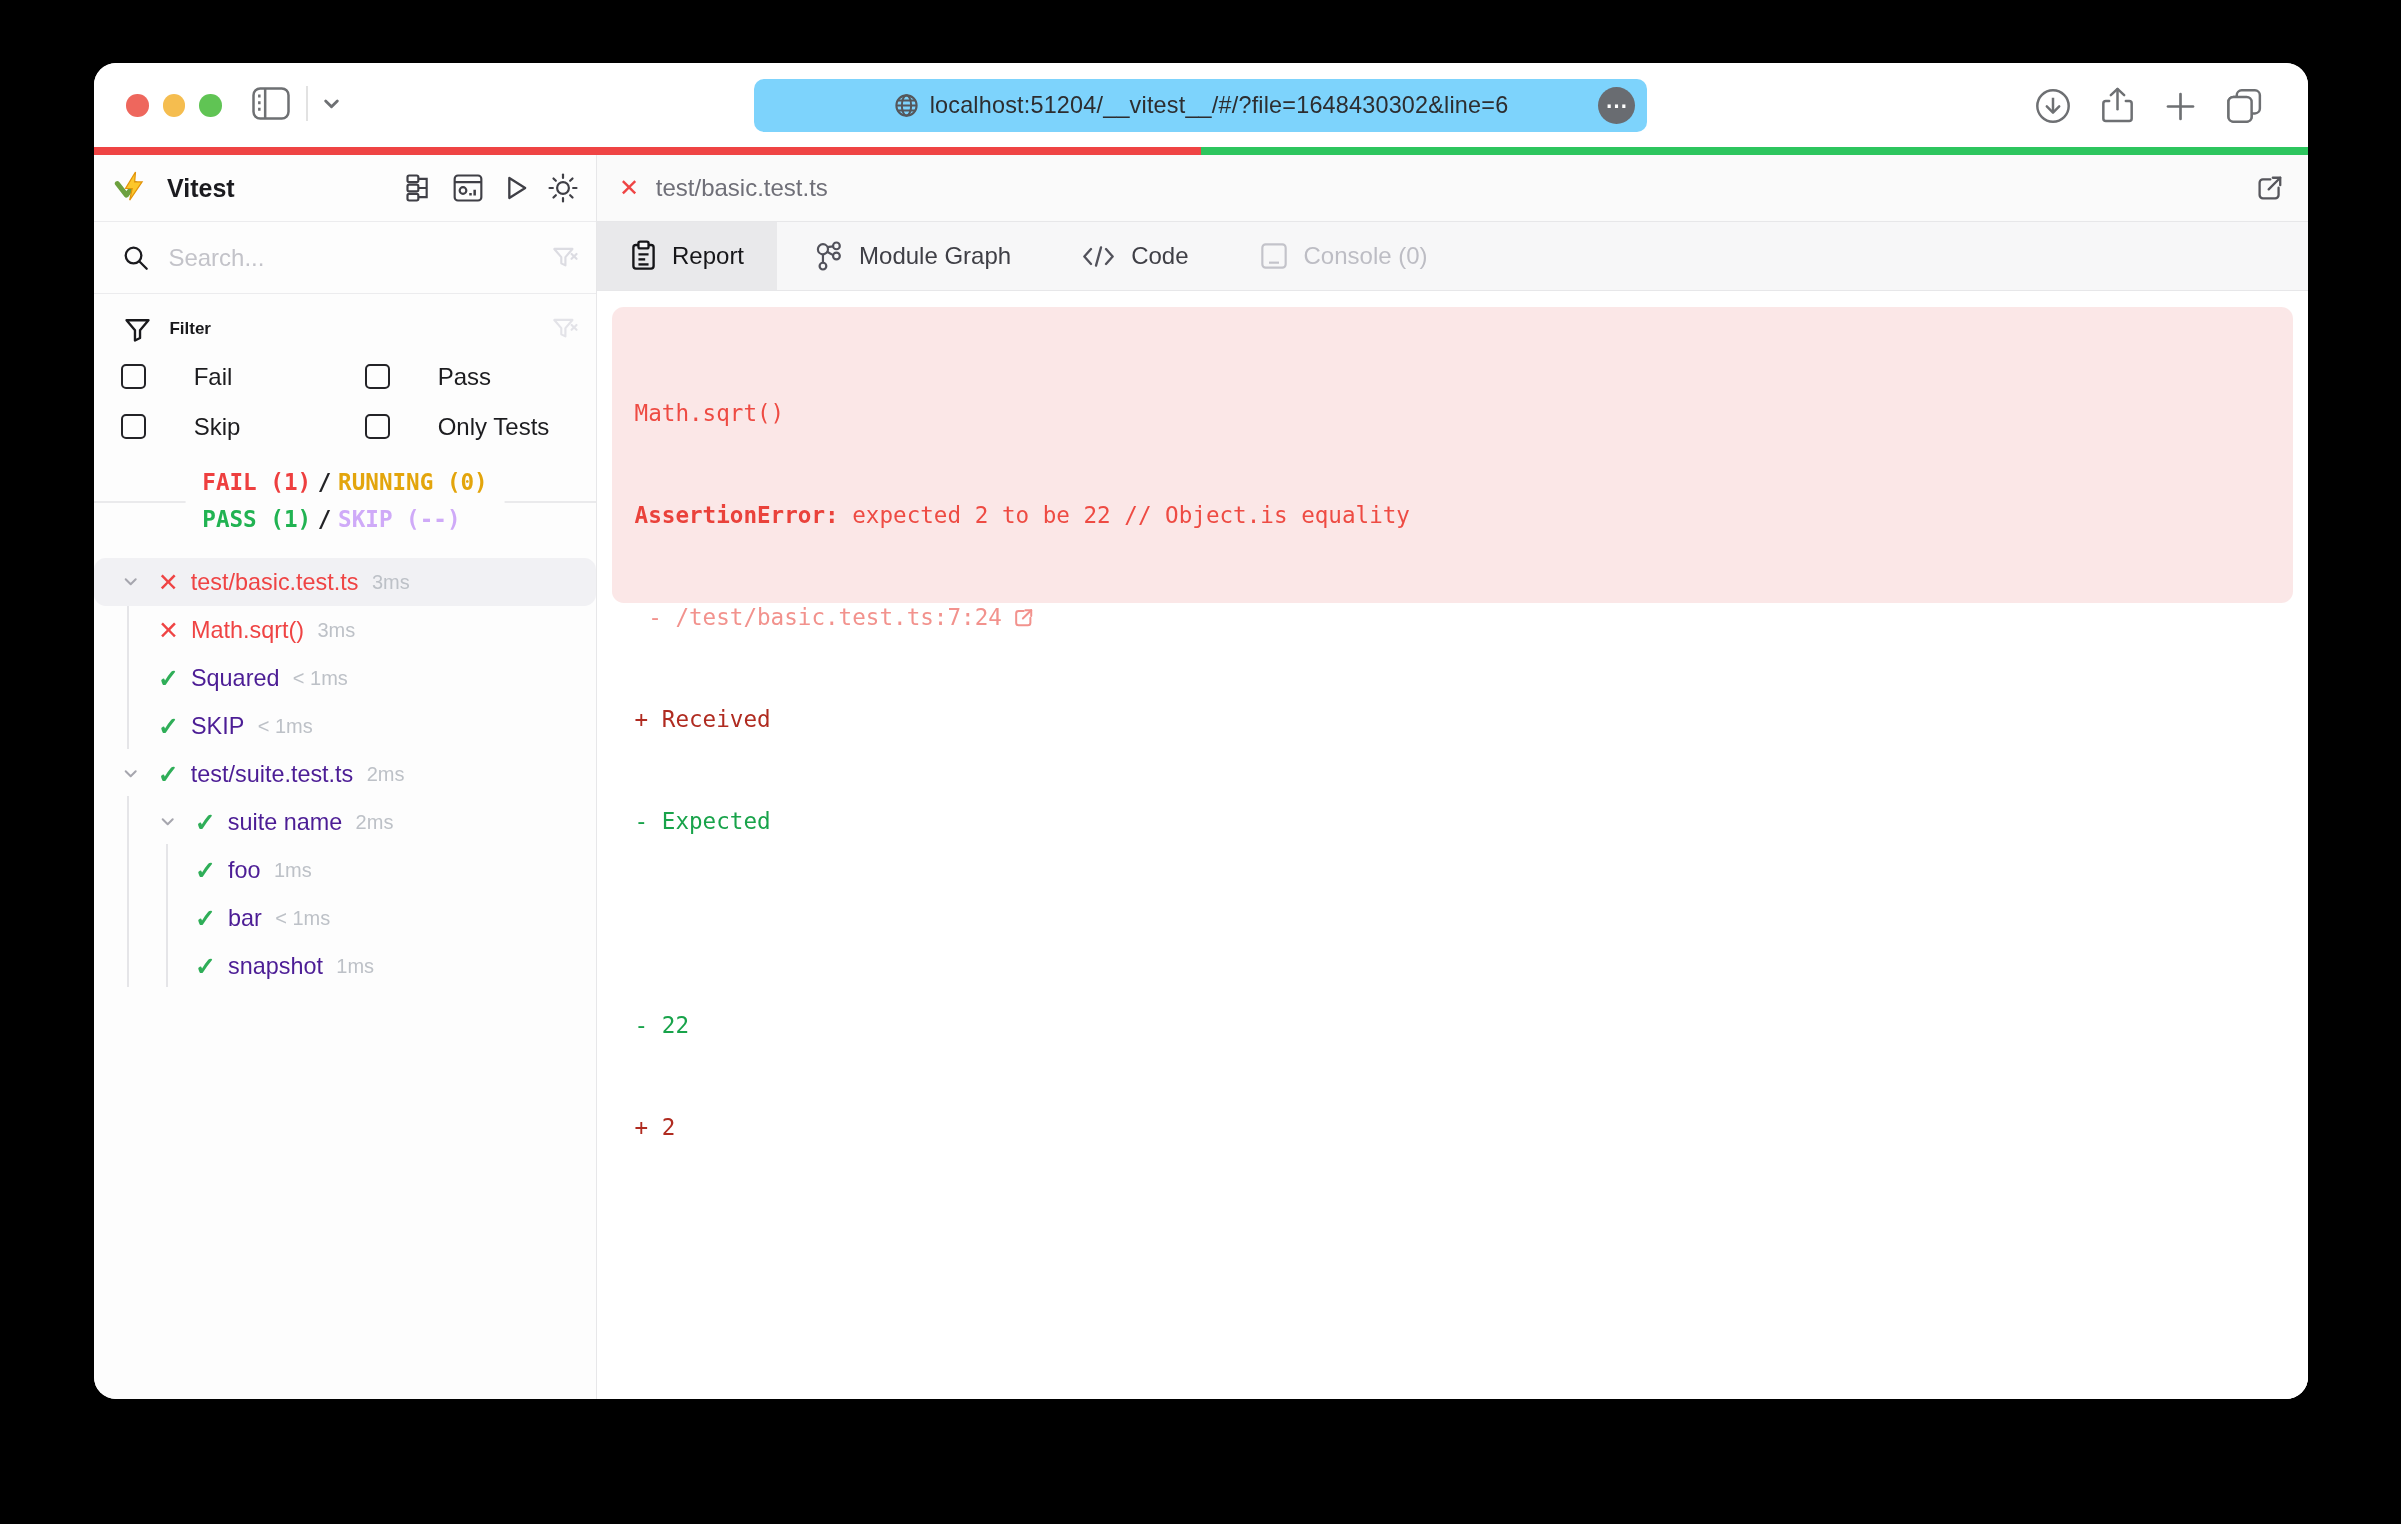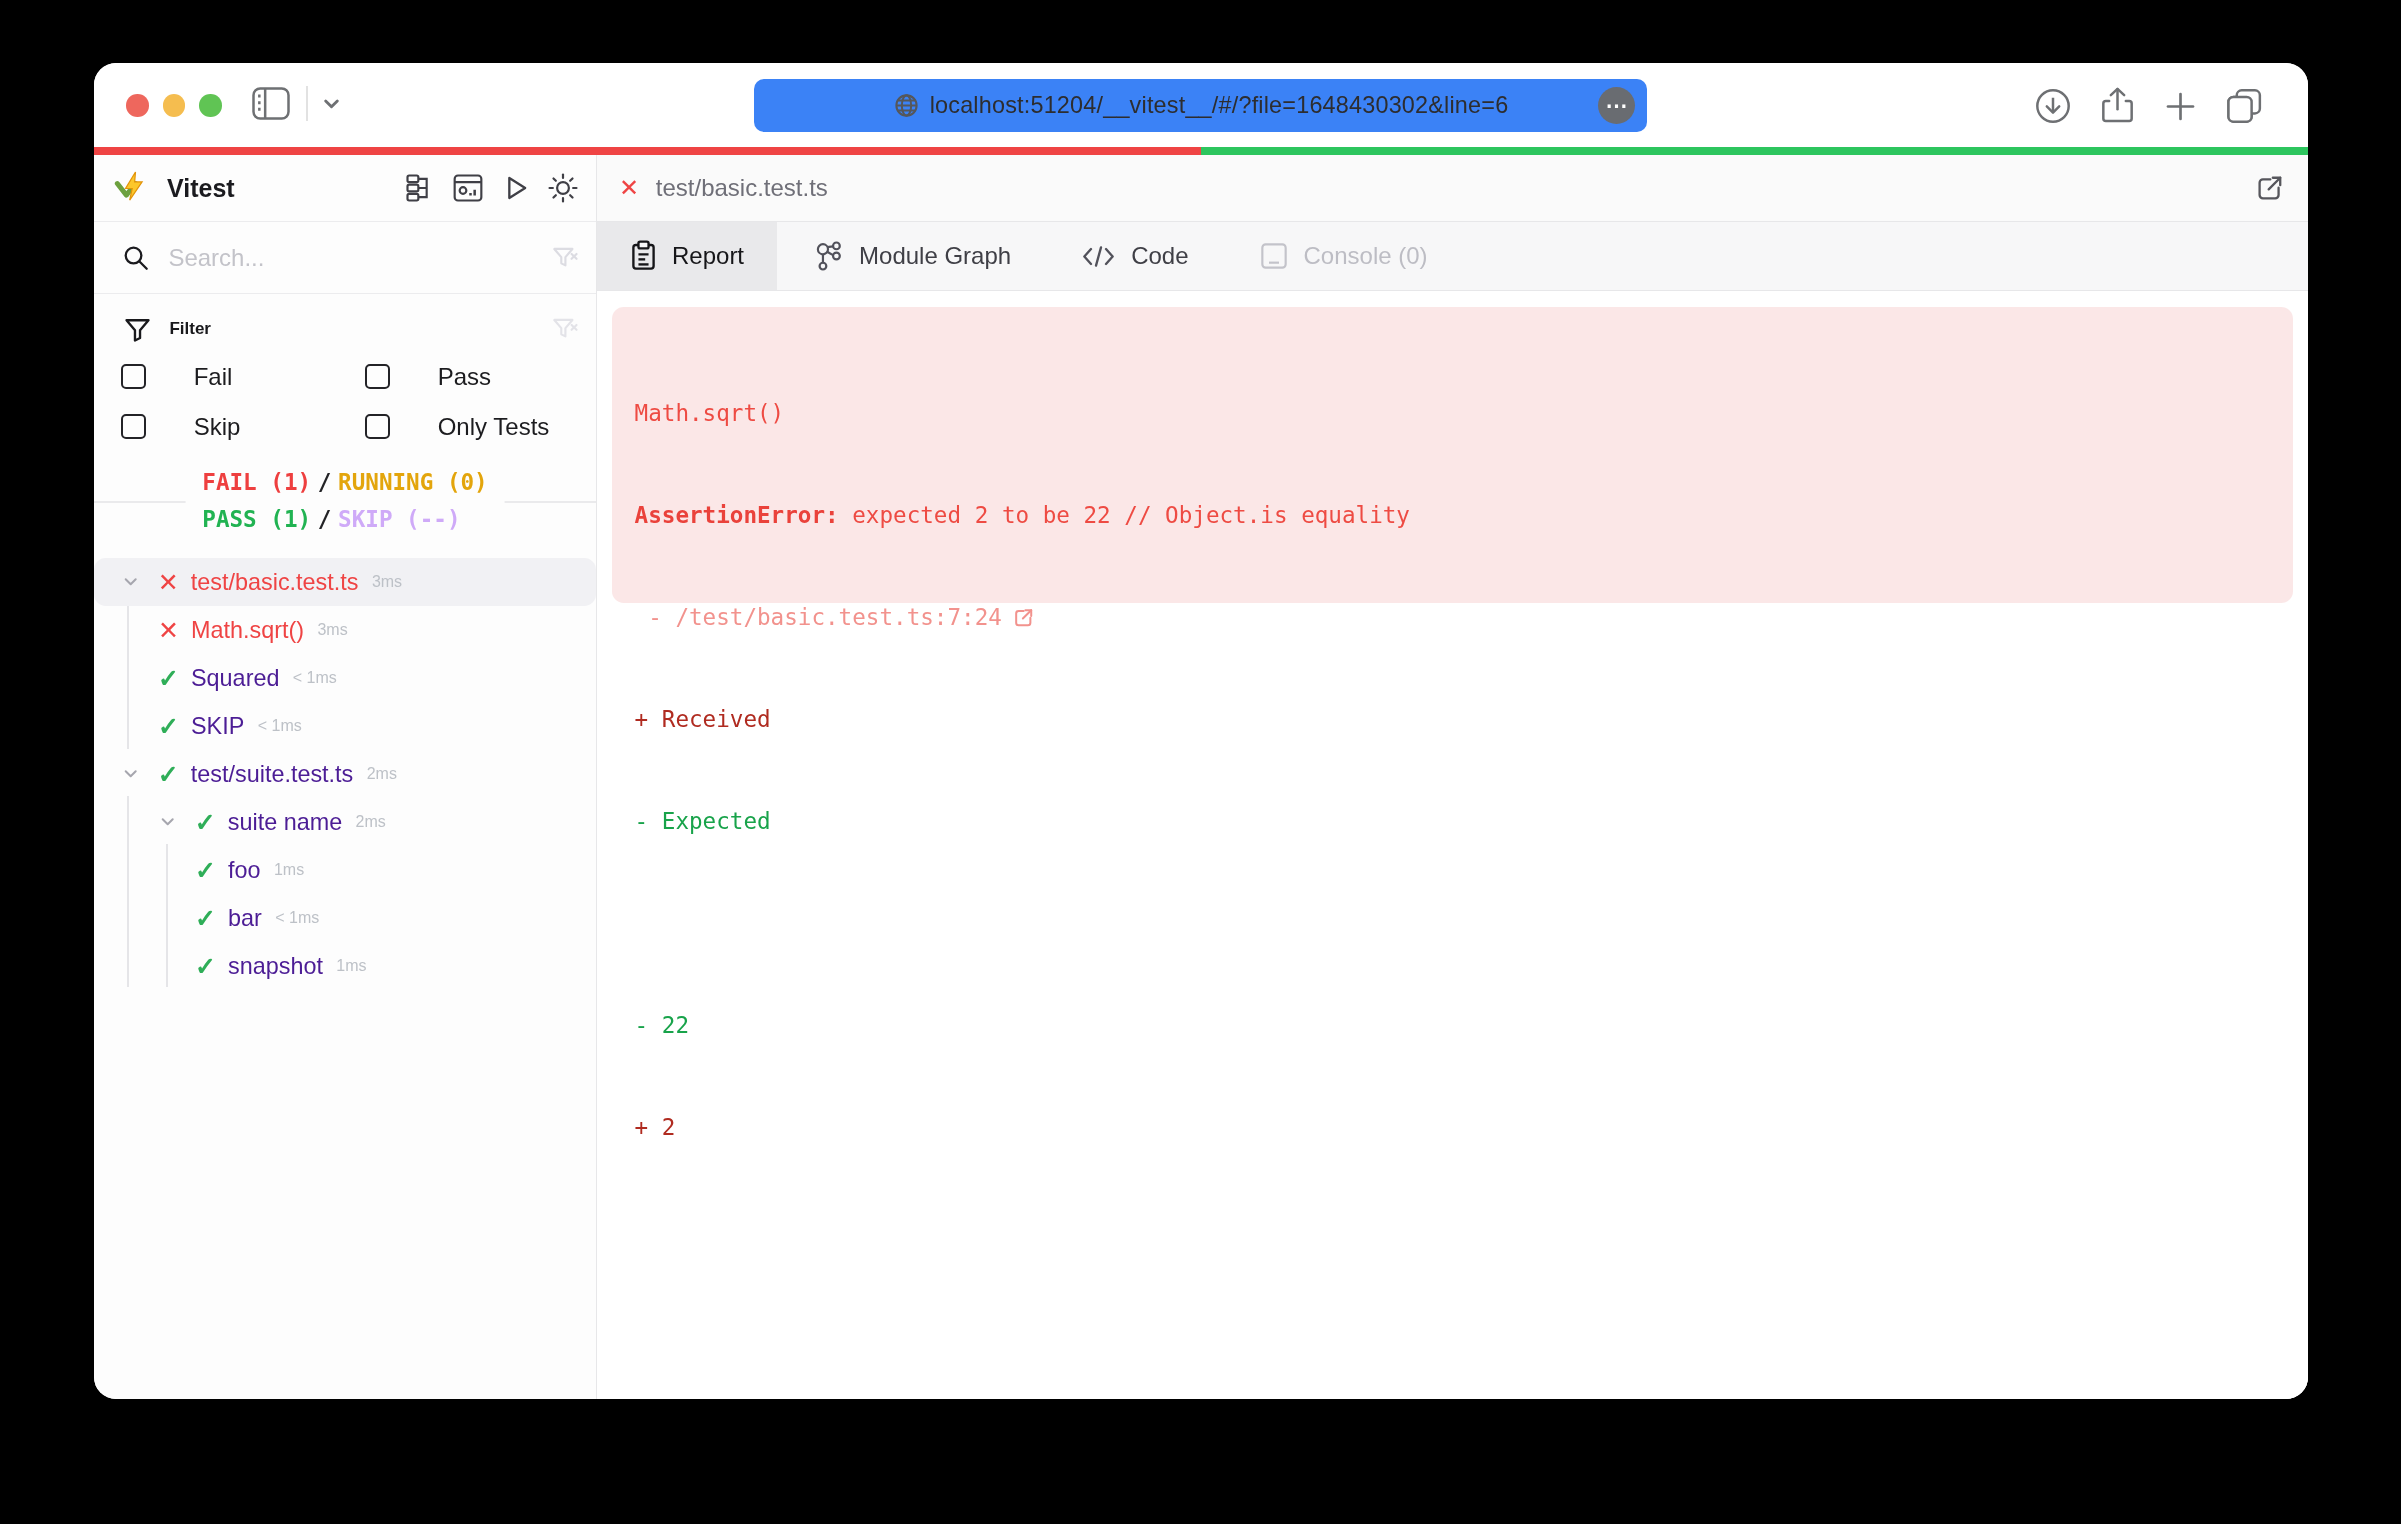--- a/index.html
+++ b/index.html
@@ -13,21 +13,21 @@
 
   
   .toolbar { position:relative; height:84px; background:#ffffff; flex:0 0 auto; }
   .traffic { position:absolute; left:32px; top:31px; display:flex; gap:14px; }
   .light { width:22.6px; height:22.6px; border-radius:50%; }
   .light.red { background:#ee675d; } .light.yellow { background:#f5bd4f; } .light.green { background:#60c454; }
 
   .tb-left-icons { position:absolute; left:157px; top:23.4px; display:flex; align-items:center; }
   .tb-sep { width:1.7px; height:35px; background:#e2e2e2; margin:0 11.7px 0 15px; }
 
-  .urlbar { position:absolute; left:660px; top:16px; width:893px; height:53px; background:#3b82f6;
+  .urlbar { position:absolute; left:660px; top:16px; width:893px; height:53px; background:#7dd3fc;
             border-radius:10px; display:flex; align-items:center; justify-content:center; }
   .urlbar .globe { margin-right:10px; }
   .url-text { font-size:23.4px; color:#2d2d2f; letter-spacing:0.2px; }
   .url-more { position:absolute; right:11.7px; top:8.4px; width:37px; height:37px; border-radius:50%;
               background:#696c71; color:#fff; display:flex; align-items:center; justify-content:center;
               font-size:22px; font-weight:700; letter-spacing:0.8px; }
 
   .tb-right-icons { position:absolute; right:43px; top:23.4px; display:flex; gap:27px; align-items:center; }
 
   
@@ -69,21 +69,21 @@
   .tree { position:relative; margin-top:15px; flex:1; }
   .guide { position:absolute; width:1.7px; background:#e5e5e8; }
   .trow { position:relative; height:48px; display:flex; align-items:center; }
   .trow.selected { background:#f1f1f4; border-radius:11.7px; }
   .chev { flex:0 0 auto; margin-right:13.4px; }
   .ticon { width:25px; flex:0 0 auto; font-size:25px; line-height:25px; text-align:center; }
   .ticon.fail { color:#ef4444; font-weight:500; }
   .ticon.pass { color:#2fae58; font-weight:600; }
   .tname { font-size:23.4px; color:#4c1d95; margin-left:10px; }
   .trow.fail .tname { color:#ef4444; }
-  .tdur { font-size:16px; color:#bdc1c7; margin-left:13.4px; }
+  .tdur { font-size:20px; color:#bdc1c7; margin-left:13.4px; }
   .pl0 { padding-left:25px; } .pl1 { padding-left:62px; } .pl2 { padding-left:99px; }
 
   
   .main { flex:1; display:flex; flex-direction:column; min-width:0; background:#ffffff; }
   .main-header { height:67px; background:#fafafa; border-bottom:1.7px solid #e7e7e9;
                  display:flex; align-items:center; padding:0 22px; flex:0 0 auto; }
   .file-x { color:#ef4444; font-size:24px; font-weight:500; }
   .file-name { font-size:24px; color:#6f6f78; margin-left:16.7px; flex:1; }
 
   .tabbar { height:69px; background:#f7f7f8; border-bottom:1.7px solid #e7e7e9; display:flex;

